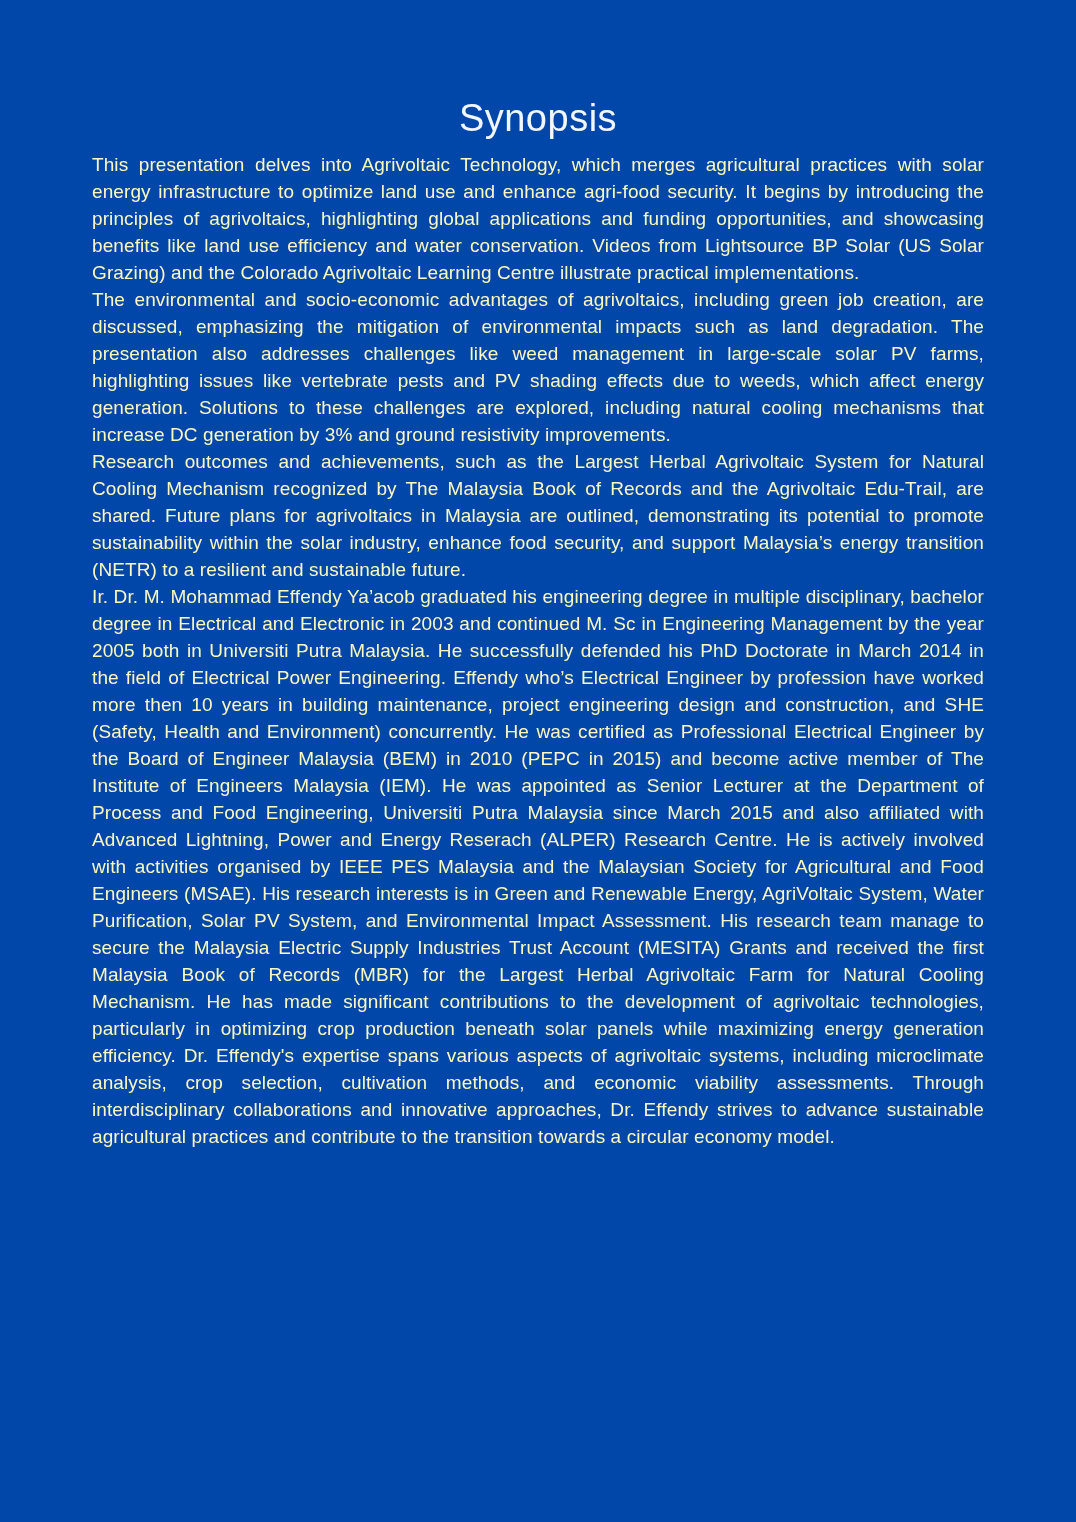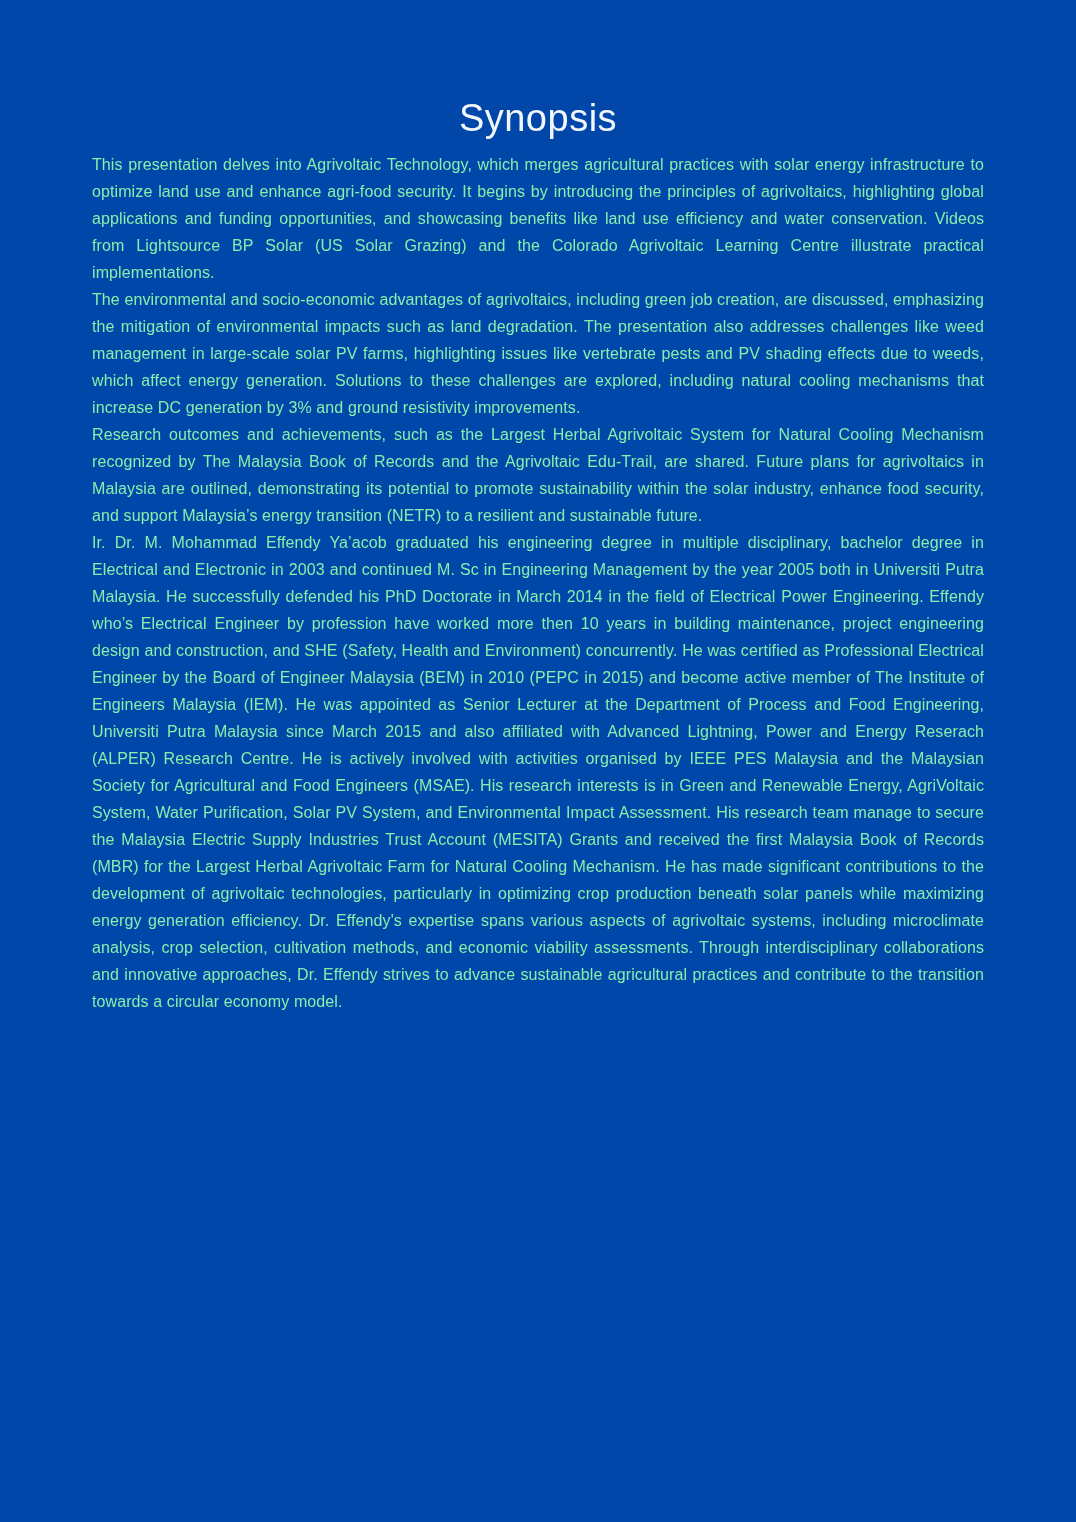--- a/index.html
+++ b/index.html
@@ -34,22 +34,22 @@
   .section-title.synopsis-title {
     margin-bottom: 9px;
   }
 
   .section-title.biodata-title {
     margin-top: 78px;
     margin-bottom: 12px;
   }
 
   .body-text {
-    color: #86efac;
-    font-size: 16px;
+    color: #fef9c3;
+    font-size: 19px;
     line-height: 27px;
     text-align: justify;
     text-justify: inter-word;
     letter-spacing: 0.1px;
   }
 </style>
 </head>
 <body>
 
 <div class="page">

